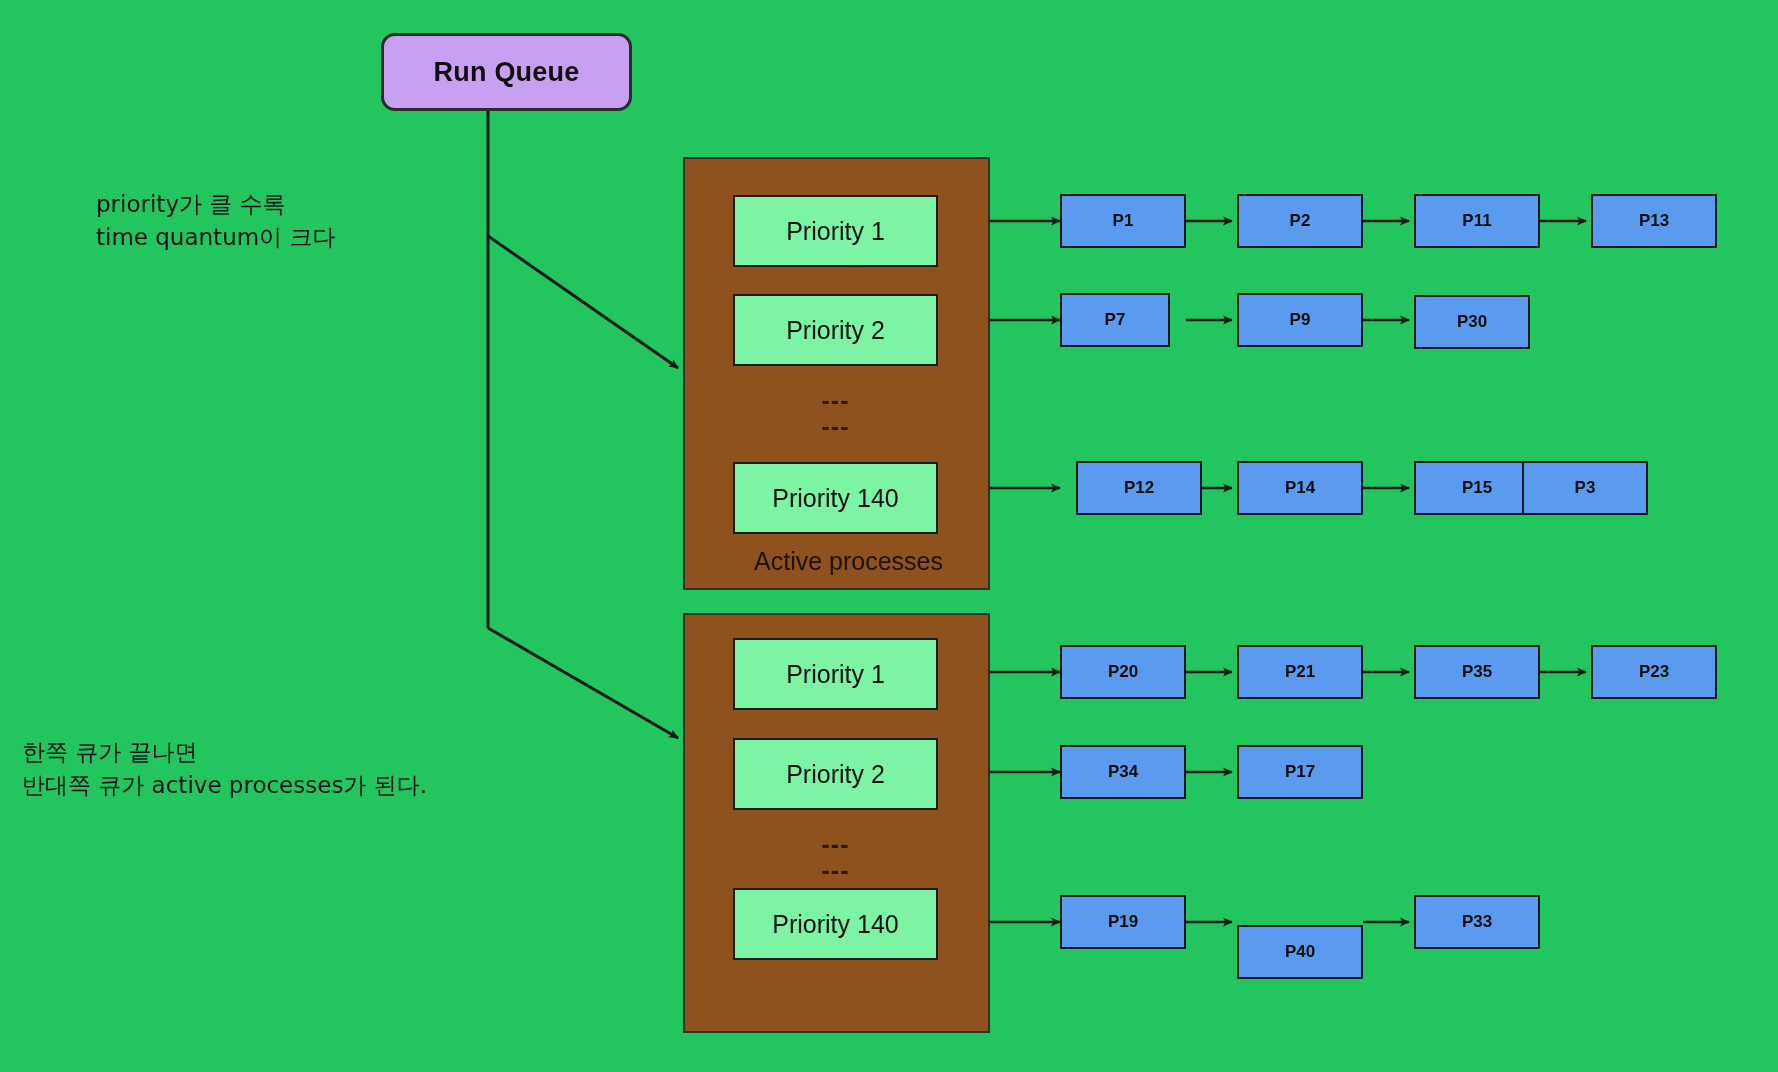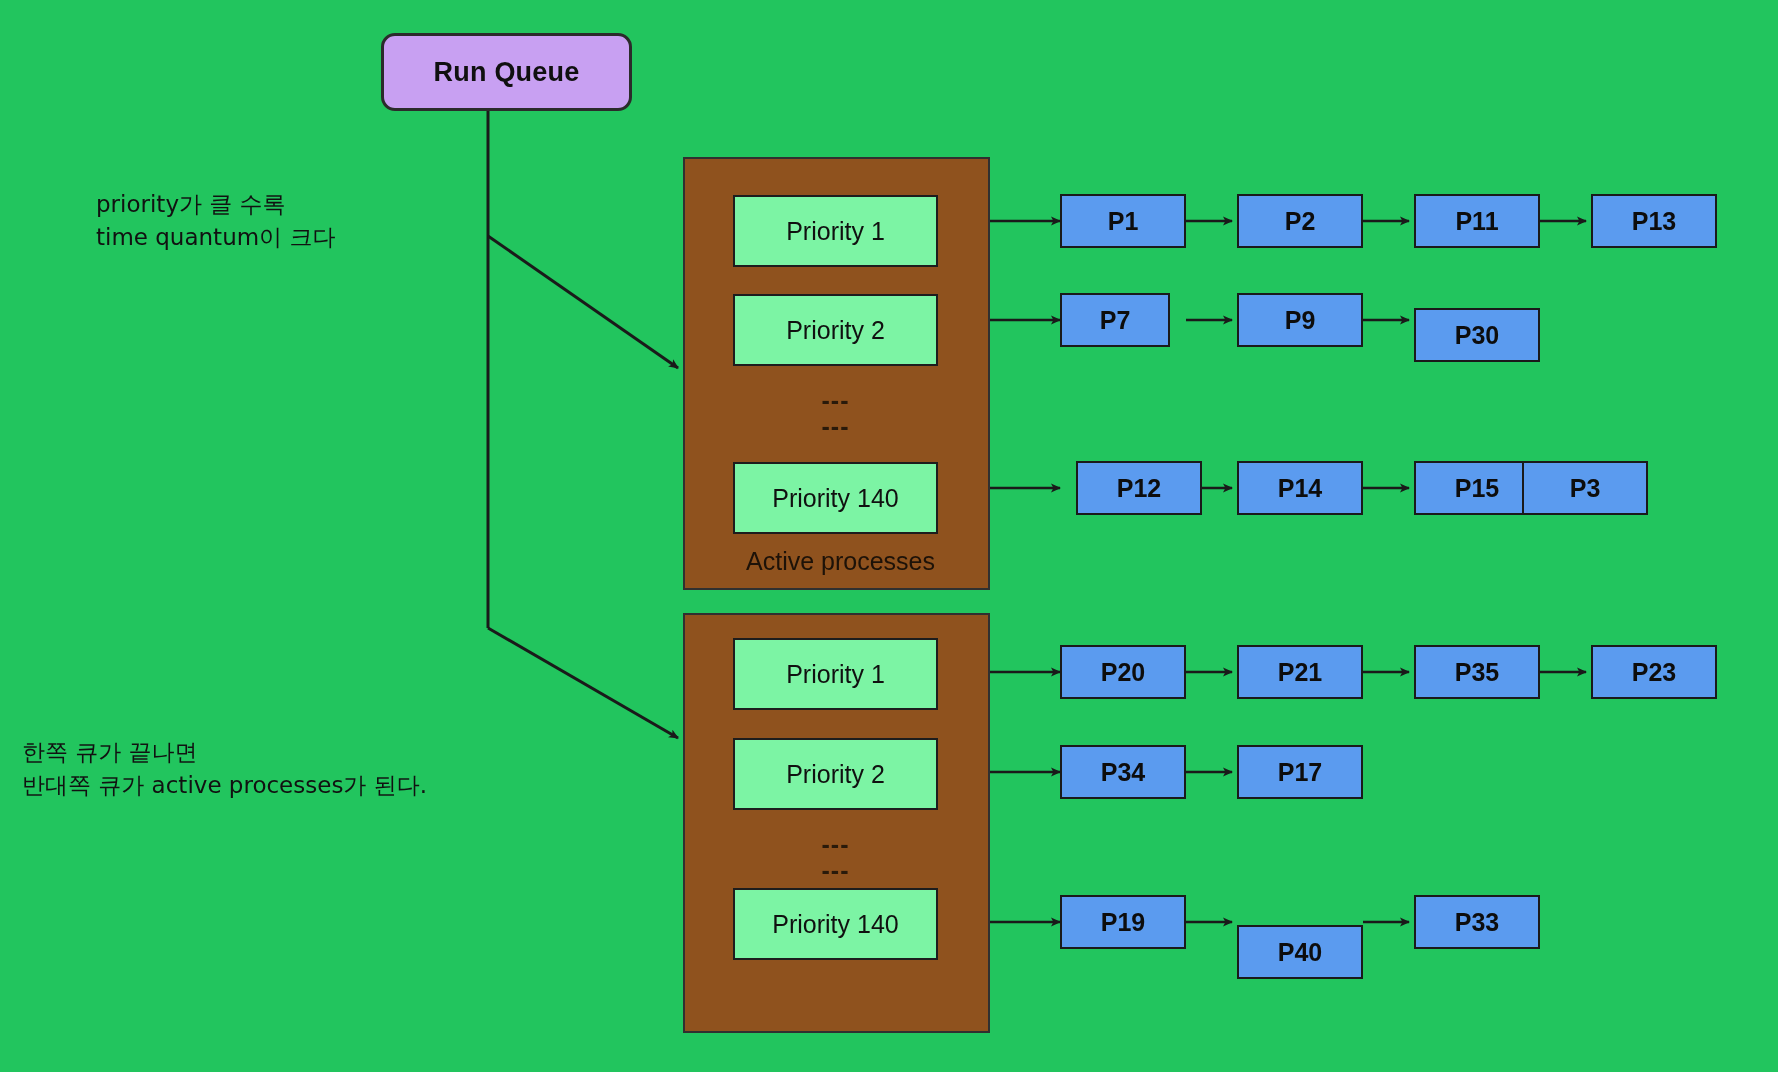--- a/index.html
+++ b/index.html
@@ -53,21 +53,21 @@
     position: absolute;
     background: #8f521e;
     border: 2px solid #303030;
     box-sizing: border-box;
   }
   #active-box  { left: 683px; top: 157px; width: 307px; height: 433px; }
   #expired-box { left: 683px; top: 613px; width: 307px; height: 420px; }
 
   .queue-caption {
     position: absolute;
-    left: 4px;
+    left: 12px;
     width: 100%;
     text-align: center;
     font-size: 25px;
     color: #1d1208;
     white-space: nowrap;
   }
   #active-caption  { bottom: 12px; }
   #expired-caption { bottom: 12px; }
 
   
@@ -102,21 +102,21 @@
   
   .proc {
     position: absolute;
     height: 54px;
     background: #5b9bef;
     border: 2px solid #1a1a1a;
     box-sizing: border-box;
     display: flex;
     align-items: center;
     justify-content: center;
-    font-size: 25px;
+    font-size: 17px;
     font-weight: bold;
     color: #0d0d0d;
     white-space: nowrap;
   }
 
   
   .note {
     position: absolute;
     font-size: 23px;
     color: #111111;
@@ -208,21 +208,21 @@
     <div class="prio" style="top:273px">Priority 140</div>
   </div>
 
   <div class="proc" style="left:1060px; top:194px; width:126px">P1</div>
   <div class="proc" style="left:1237px; top:194px; width:126px">P2</div>
   <div class="proc" style="left:1414px; top:194px; width:126px">P11</div>
   <div class="proc" style="left:1591px; top:194px; width:126px">P13</div>
 
   <div class="proc" style="left:1060px; top:293px; width:110px">P7</div>
   <div class="proc" style="left:1237px; top:293px; width:126px">P9</div>
-  <div class="proc" style="left:1414px; top:308px; width:126px">P30</div>
+  <div class="proc" style="left:1414px; top:295px; width:116px">P30</div>
 
   <div class="proc" style="left:1076px; top:461px; width:126px">P12</div>
   <div class="proc" style="left:1237px; top:461px; width:126px">P14</div>
   <div class="proc" style="left:1414px; top:461px; width:126px">P15</div>
   <div class="proc" style="left:1522px; top:461px; width:126px">P3</div>
 
   <div class="proc" style="left:1060px; top:645px; width:126px">P20</div>
   <div class="proc" style="left:1237px; top:645px; width:126px">P21</div>
   <div class="proc" style="left:1414px; top:645px; width:126px">P35</div>
   <div class="proc" style="left:1591px; top:645px; width:126px">P23</div>

